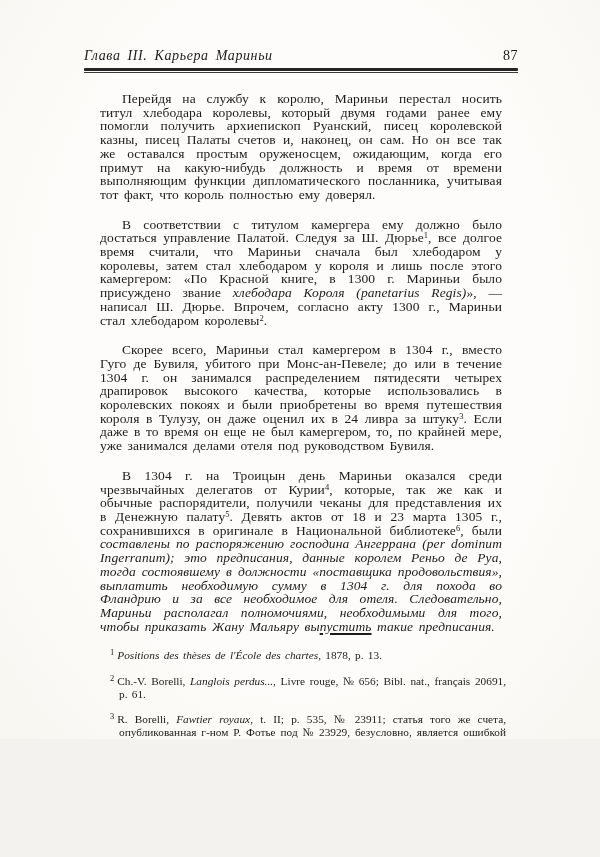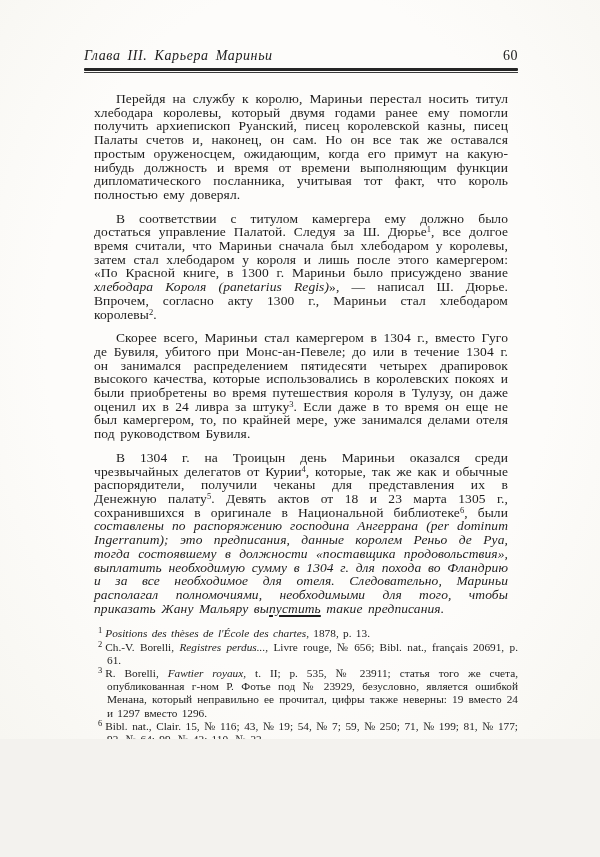--- a/index.html
+++ b/index.html
@@ -34,40 +34,40 @@
   .head-rule .thick { height: 3px; background: #252525; border-radius: 1px; }
   .head-rule .thin  { height: 1px; background: #3a3a3a; margin-top: 1px; }
   .body-text {
     margin-top: 19px;
     font-size: 13.5px;
     line-height: 13.7px;
     text-align: justify;
     word-spacing: 2px;
     letter-spacing: 0.1px;
   }
-  .body-text p { margin: 10px; text-indent: 22px; }
+  .body-text p { margin: 16px; text-indent: 22px; }
   .it { font-style: italic; }
   .ul { text-decoration: underline; text-decoration-thickness: 1.5px; text-underline-offset: 2px; }
   sup.fnref {
     font-size: 8.5px;
     line-height: 0;
     vertical-align: 4px;
     letter-spacing: 0;
   }
   .footnotes {
     margin-top: 12px;
     font-size: 11.3px;
     line-height: 13.2px;
     text-align: justify;
     word-spacing: 1.5px;
   }
   .fn {
     padding-left: 23px;
     text-indent: -9px;
-    margin: 0;
+    margin: 12px;
   }
   .fn sup.fnref { margin-right: 3px; }
   .scan-artifact {
     position: absolute;
     left: 52px; top: 783px;
     width: 14px; height: 22px;
     opacity: 0.28;
     pointer-events: none;
   }
   .scan-artifact::before, .scan-artifact::after {
@@ -80,38 +80,38 @@
   .scan-artifact::after  { left: 0; top: 10px; width: 10px; height: 9px; border-color: #8a8a84 transparent transparent #8a8a84; }
 </style>
 </head>
 <body>
 
 <div class="page">
   <div class="content">
 
     <div class="running-head">
       <span class="running-title">Глава III. Карьера Мариньи</span>
-      <span class="page-number">60</span>
+      <span class="page-number">87</span>
     </div>
 
     <div class="head-rule">
       <div class="thick"></div>
       <div class="thin"></div>
     </div>
 
     <div class="body-text">
         <p><span>Перейдя на службу к королю, Мариньи перестал носить титул хлебодара королевы, который двумя годами ранее ему помогли получить архиепископ Руанский, писец королевской казны, писец Палаты счетов и, наконец, он сам. Но он все так же оставался простым оруженосцем, ожидающим, когда его примут на какую-нибудь должность и время от времени выполняющим функции дипломатического посланника, учитывая тот факт, что король полностью ему доверял.</span></p>
         <p><span>В соответствии с титулом камергера ему должно было достаться управление Палатой. Следуя за Ш. Дюрье</span><sup class="fnref">1</sup><span>, все долгое время считали, что Мариньи сначала был хлебодаром у королевы, затем стал хлебодаром у короля и лишь после этого камергером: «По Красной книге, в 1300 г. Мариньи было присуждено звание </span><span class="it">хлебодара Короля (panetarius Regis)</span><span>», — написал Ш. Дюрье. Впрочем, согласно акту 1300 г., Мариньи стал хлебодаром королевы</span><sup class="fnref">2</sup><span>.</span></p>
         <p><span>Скорее всего, Мариньи стал камергером в 1304 г., вместо Гуго де Бувиля, убитого при Монс-ан-Певеле; до или в течение 1304 г. он занимался распределением пятидесяти четырех драпировок высокого качества, которые использовались в королевских покоях и были приобретены во время путешествия короля в Тулузу, он даже оценил их в 24 ливра за штуку</span><sup class="fnref">3</sup><span>. Если даже в то время он еще не был камергером, то, по крайней мере, уже занимался делами отеля под руководством Бувиля.</span></p>
         <p><span>В 1304 г. на Троицын день Мариньи оказался среди чрезвычайных делегатов от Курии</span><sup class="fnref">4</sup><span>, которые, так же как и обычные распорядители, получили чеканы для представления их в Денежную палату</span><sup class="fnref">5</sup><span>. Девять актов от 18 и 23 марта 1305 г., сохранившихся в оригинале в Национальной библиотеке</span><sup class="fnref">6</sup><span>, были </span><span class="it">составлены по распоряжению господина Ангеррана (per dominum Ingerranum); это предписания, данные королем Реньо де Руа, тогда состоявшему в должности «поставщика продовольствия», выплатить необходимую сумму в 1304 г. для похода во Фландрию и за все необходимое для отеля. Следовательно, Мариньи располагал полномочиями, необходимыми для того, чтобы приказать Жану Мальяру вы</span><span class="it ul">пустить</span><span class="it"> такие предписания.</span></p>
       </div>
 
     <div class="footnotes">
         <p class="fn"><sup class="fnref">1</sup><span class="it">Positions des thèses de l'École des chartes</span><span>, 1878, p. 13.</span></p>
-        <p class="fn"><sup class="fnref">2</sup><span>Ch.-V. Borelli, </span><span class="it">Registres perdus...</span><span>, Livre rouge, № 656; Bibl. nat., français 20691, p. 61.</span></p>
+        <p class="fn"><sup class="fnref">2</sup><span>Ch.-V. Borelli, </span><span class="it">Langlois perdus...</span><span>, Livre rouge, № 656; Bibl. nat., français 20691, p. 61.</span></p>
         <p class="fn"><sup class="fnref">3</sup><span>R. Borelli, </span><span class="it">Fawtier royaux</span><span>, t. II; p. 535, № 23911; статья того же счета, опубликованная г-ном Р. Фотье под № 23929, безусловно, является ошибкой Менана, который неправильно ее прочитал, цифры также неверны: 19 вместо 24 и 1297 вместо 1296.</span></p>
         <p class="fn"><sup class="fnref">6</sup><span>Bibl. nat., Clair. 15, № 116; 43, № 19; 54, № 7; 59, № 250; 71, № 199; 81, № 177; 93, № 64; 99, № 42; 110, № 32.</span></p>
       </div>
 
   </div>
 
   <div class="scan-artifact"></div>
 </div>
 
 </body></html>

